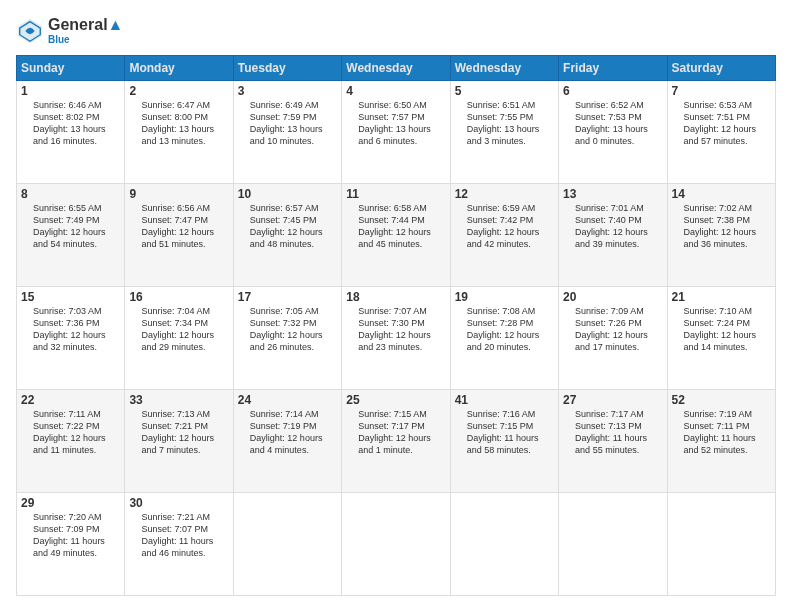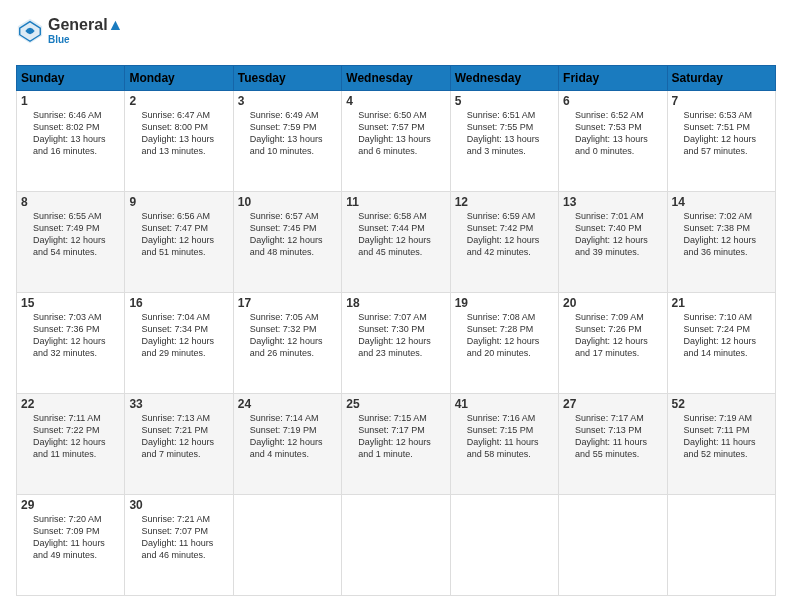--- a/index.html
+++ b/index.html
@@ -14,21 +14,21 @@
       width: 792px;
       height: 612px;
       padding: 16px;
       display: flex;
       flex-direction: column;
     }
     .header {
       display: flex;
       justify-content: space-between;
       align-items: flex-start;
-      margin-bottom: 20px;
+      margin-bottom: 10px;
     }
     .logo {
       display: flex;
       align-items: center;
       gap: 4px;
     }
     .logo-icon {
       width: 28px;
       height: 28px;
     }
@@ -46,21 +46,21 @@
     }
     .calendar {
       flex: 1;
       border: 1px solid #ccc;
       border-collapse: collapse;
       width: 100%;
       table-layout: fixed;
     }
     .calendar th {
       background: #1a7bbf;
-      color: #000000;
+      color: #e5e5e5;
       font-size: 12px;
       font-weight: bold;
       padding: 5px 4px;
       text-align: left;
       border: 1px solid #1565a8;
     }
     .calendar td {
       vertical-align: top;
       border: 1px solid #ddd;
       padding: 3px 4px;

